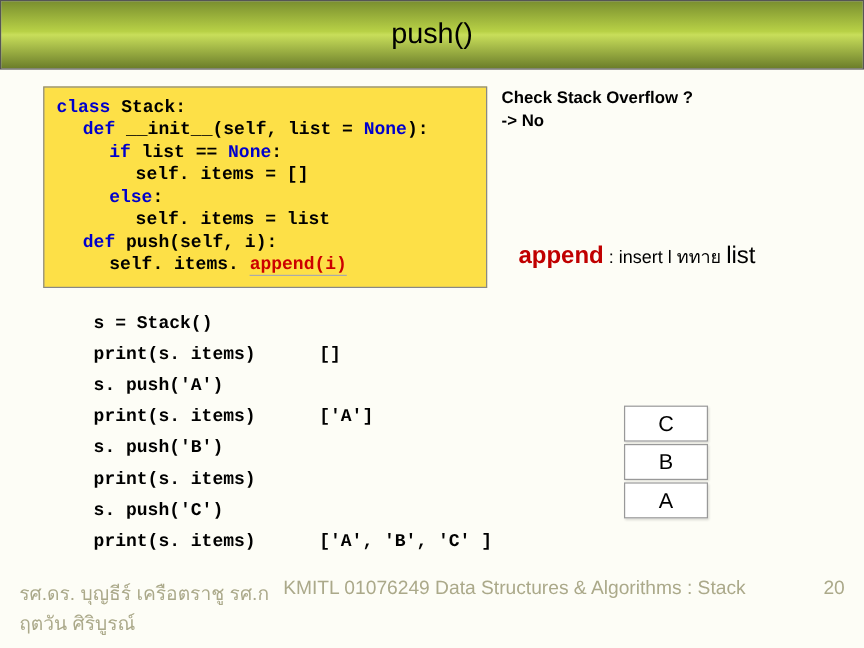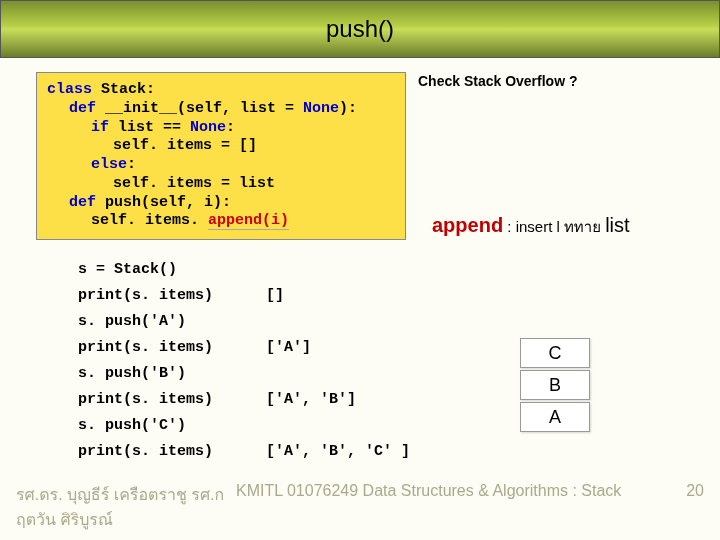--- a/index.html
+++ b/index.html
@@ -51,21 +51,21 @@
     left: 418px;
     top: 14px;
     font-size: 14px;
     font-weight: bold;
     line-height: 1.35;
     color: #000;
   }
   .append-note {
     position: absolute;
     left: 432px;
-    top: 156px;
+    top: 144px;
     font-size: 15px;
     color: #000;
   }
   .append-word {
     color: #c00000;
     font-weight: bold;
     font-size: 20px;
   }
   .list-word {
     color: #000;
@@ -154,20 +154,21 @@
     <div class="indent1">
       <span class="kw-blue">def </span><span>push(self, i):</span>
     </div>
     <div class="indent2">
       <span>self. items. </span><span class="def-red append-underline">append(i)</span>
     </div>
   </div>
 
   <div class="overflow-note">
     <div>Check Stack Overflow ?</div>
+    <div>-&gt; No</div>
   </div>
 
   <div class="append-note">
     <span class="append-word">append</span><span> : insert l ททาย     </span><span class="list-word">list</span>
   </div>
 
   <div class="demo">
     <div class="demo-row">
       <span class="demo-left">
         <span>s = </span><span class="kw-blue">Stack</span><span>()</span>
@@ -182,21 +183,20 @@
     </div>
     <div class="demo-row">
       <span class="demo-left">print(s. items)</span>
       <span class="demo-out">['A']</span>
     </div>
     <div class="demo-row">
       <span class="demo-left">s. push('B')</span>
     </div>
     <div class="demo-row">
       <span class="demo-left">print(s. items)</span>
-      <span class="demo-out">['A', 'B']</span>
     </div>
     <div class="demo-row">
       <span class="demo-left">s. push('C')</span>
     </div>
     <div class="demo-row">
       <span class="demo-left">print(s. items)</span>
       <span class="demo-out">['A', 'B', 'C' ]</span>
     </div>
   </div>
 

